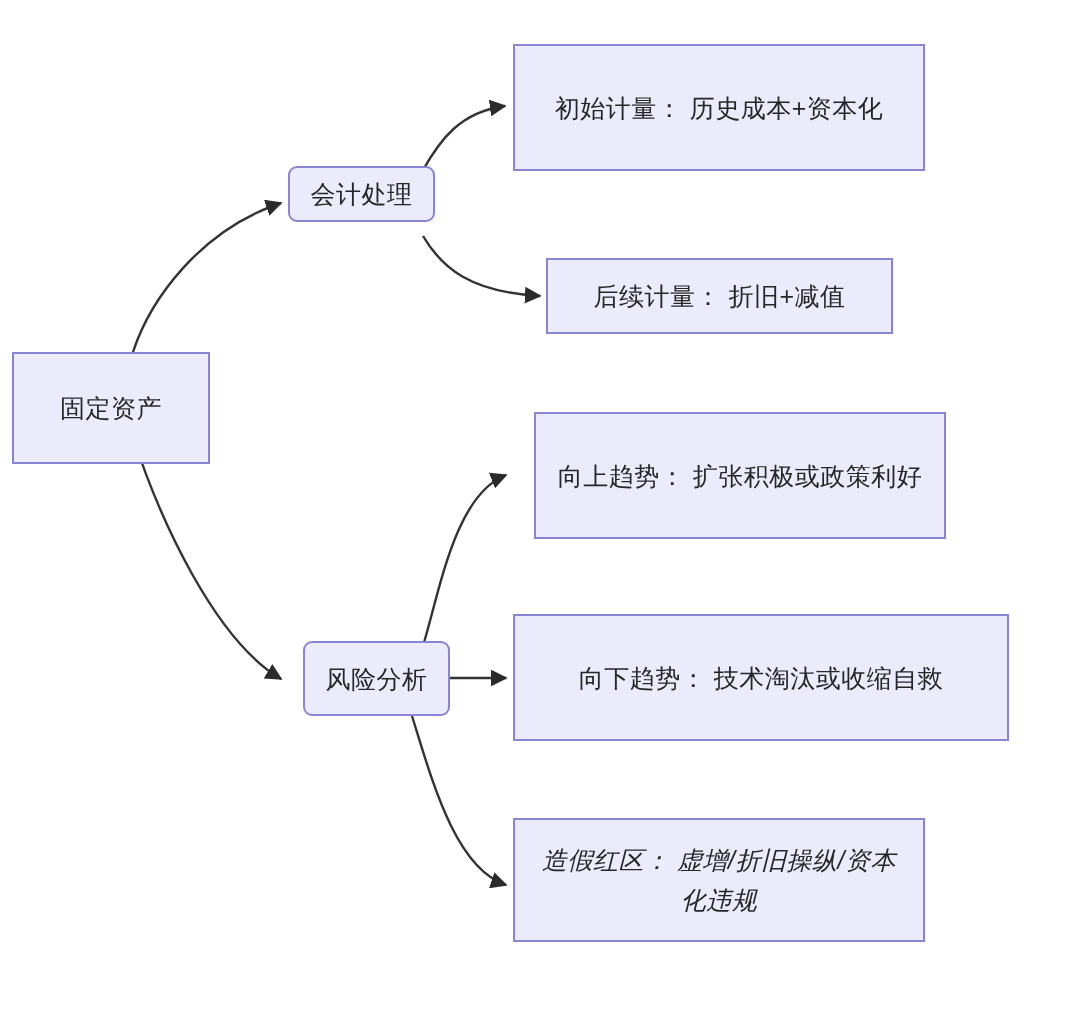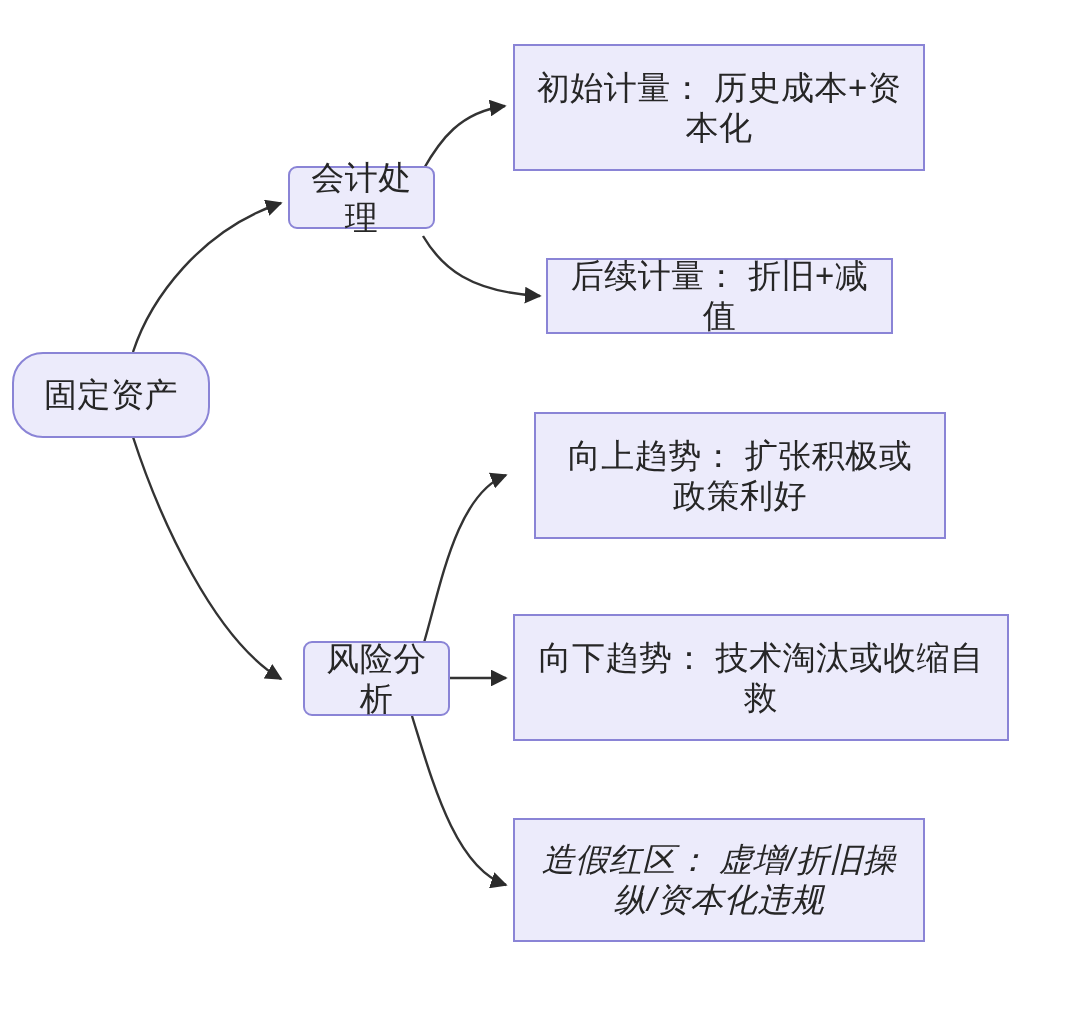--- a/index.html
+++ b/index.html
@@ -28,21 +28,21 @@
   .node {
     position: absolute;
     box-sizing: border-box;
     background: #ecebfb;
     border: 2px solid #8a84d6;
     display: flex;
     align-items: center;
     justify-content: center;
     text-align: center;
     color: #262626;
-    font-size: 33px;
+    font-size: 25px;
     line-height: 40px;
     letter-spacing: 0.5px;
     padding: 4px 18px;
     z-index: 2;
   }
   .node.rounded {
     border-radius: 9px;
   }
   .node .label {
     display: block;
@@ -69,25 +69,25 @@
 
     <path d="M 423 236 C 442 268 470 292 540 296" fill="none" stroke="#333333" stroke-width="2.4" marker-end="url(#arrow)"></path>
 
     <path d="M 423 646 C 440 590 455 495 506 475" fill="none" stroke="#333333" stroke-width="2.4" marker-end="url(#arrow)"></path>
 
     <path d="M 437 678 L 506 678" fill="none" stroke="#333333" stroke-width="2.4" marker-end="url(#arrow)"></path>
 
     <path d="M 412 716 C 432 780 455 868 506 885" fill="none" stroke="#333333" stroke-width="2.4" marker-end="url(#arrow)"></path>
   </svg>
 
-  <div class="node" style="left:12px; top:352px; width:198px; height:86px;border-radius:31px;">
+  <div class="node" style="left:12px; top:352px; width:198px; height:112px;">
     <span class="label">固定资产</span>
   </div>
 
-  <div class="node rounded" style="left:288px; top:166px; width:147px; height:63px;">
+  <div class="node rounded" style="left:288px; top:166px; width:147px; height:56px;">
     <span class="label">会计处理</span>
   </div>
 
   <div class="node rounded" style="left:288px; top:641px; width:147px; height:75px;margin-left:15px;">
     <span class="label">风险分析</span>
   </div>
 
   <div class="node" style="left:513px; top:44px; width:412px; height:127px;">
     <span class="label">初始计量： 历史成本+资本化</span>
   </div>

